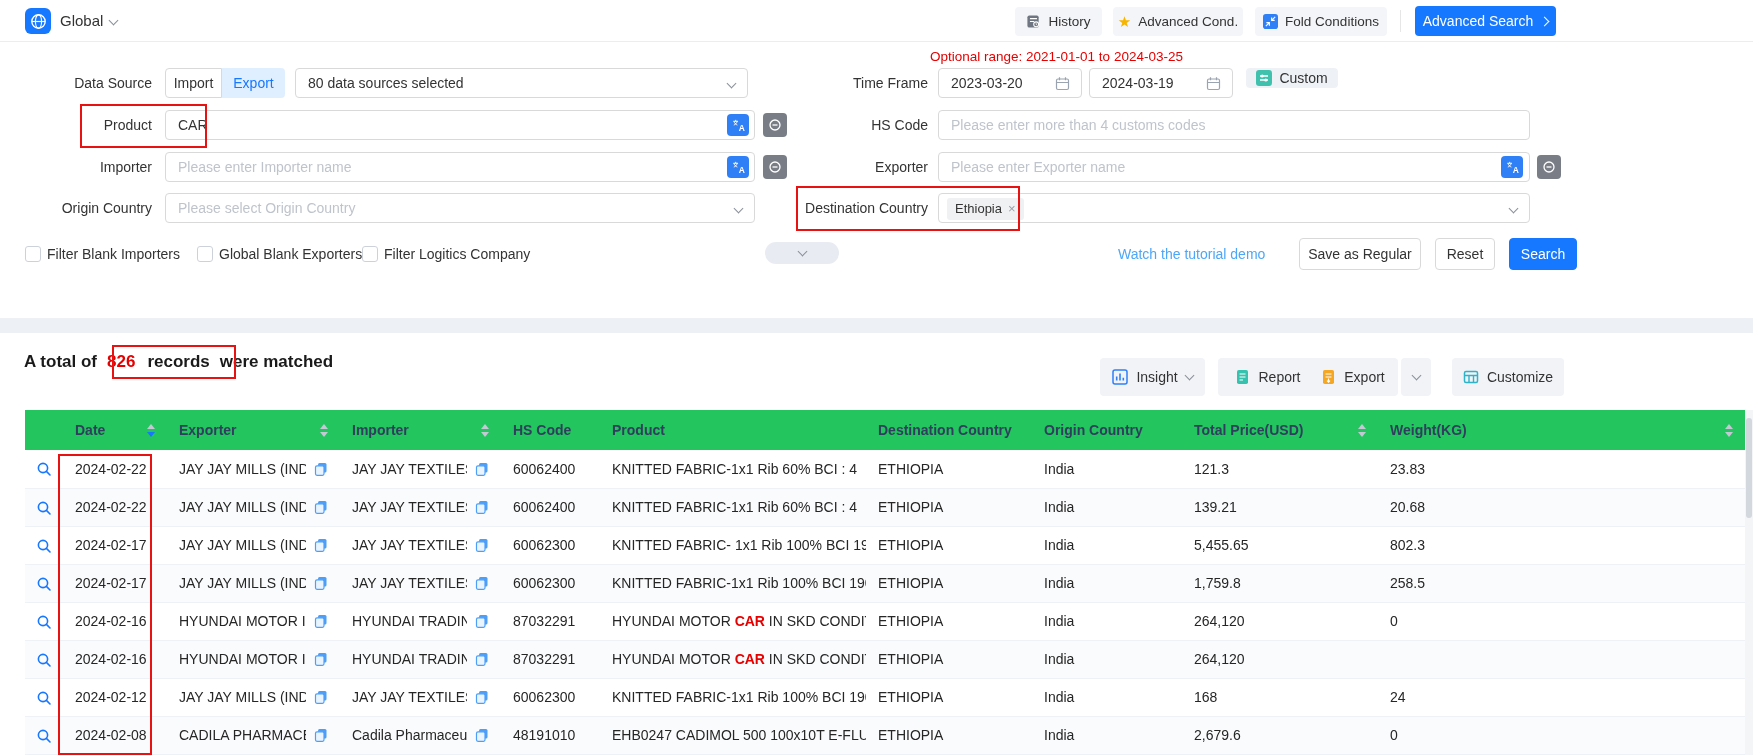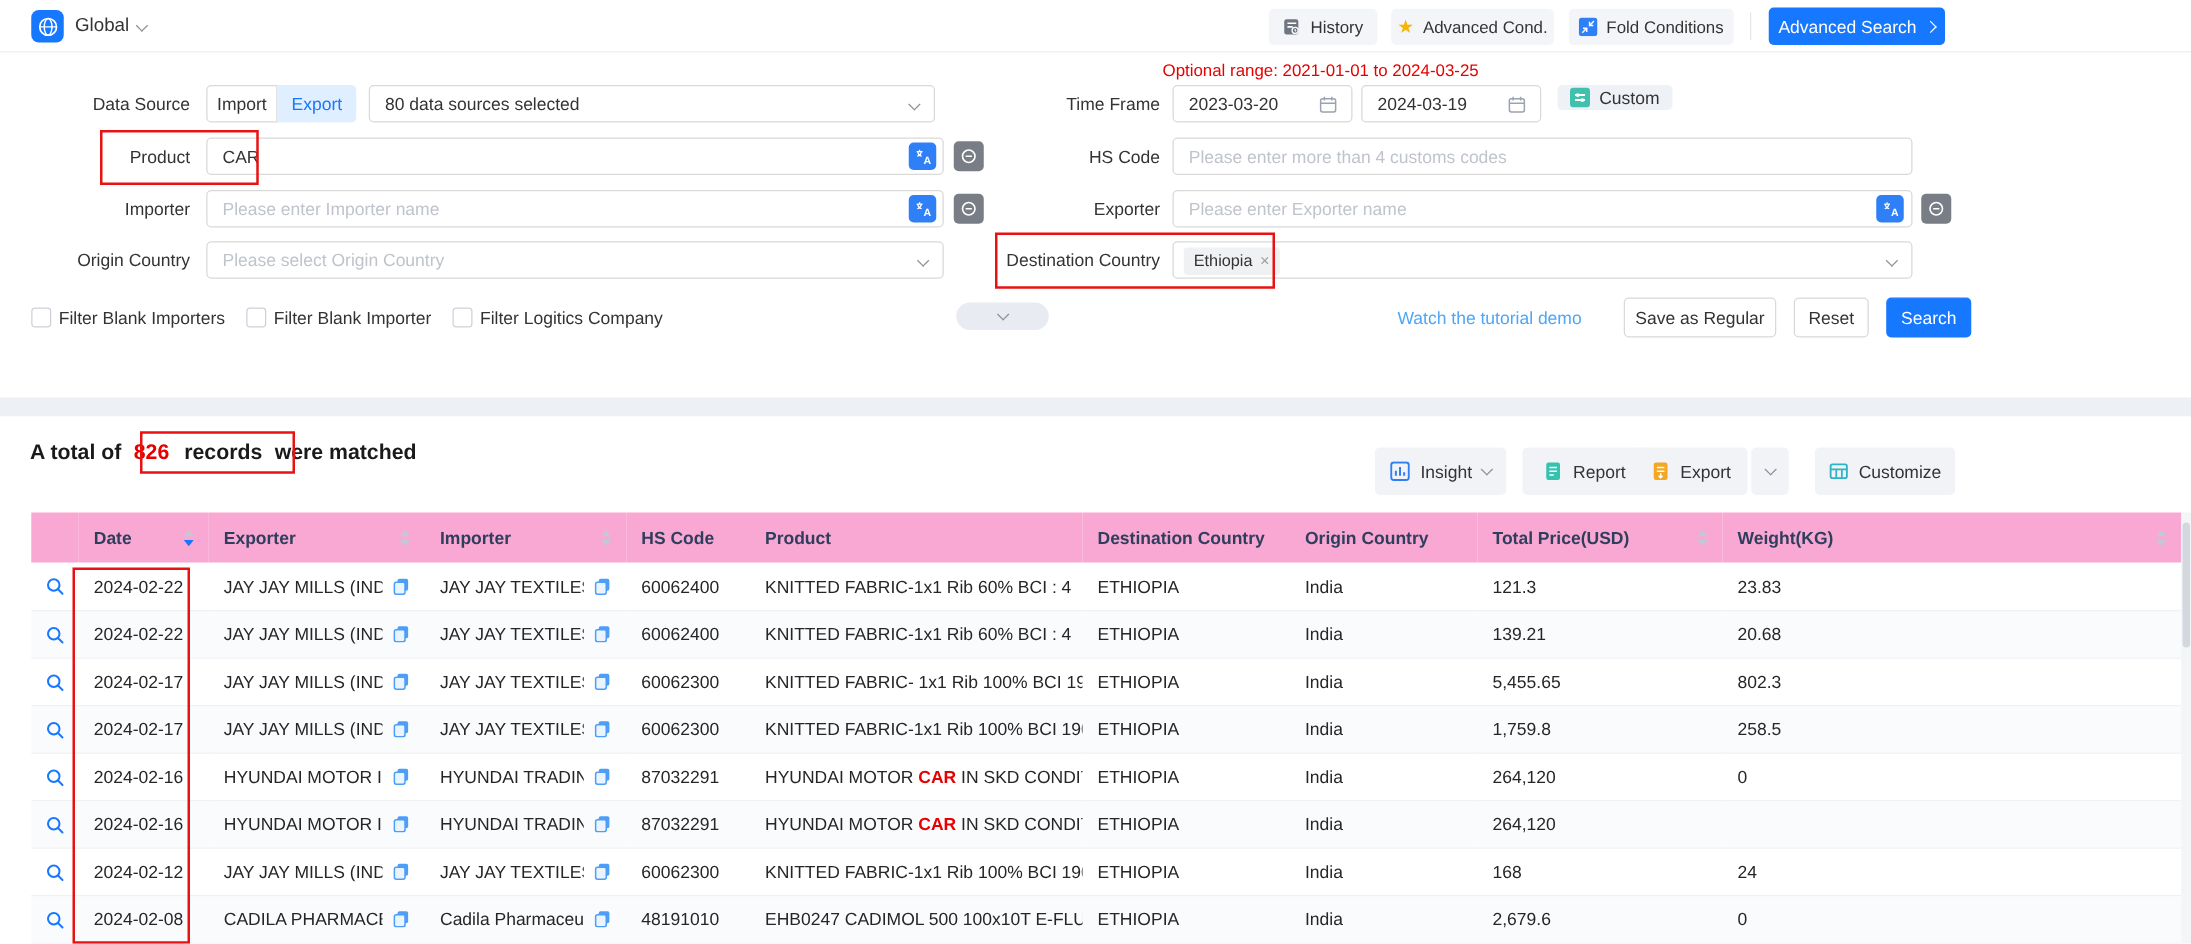--- a/index.html
+++ b/index.html
@@ -49,21 +49,21 @@
   
   #band { position:absolute; left:0; top:318px; width:1753px; height:15px; background:#edf0f5; }
   .title { position:absolute; left:24px; top:345px; height:33px; display:flex; align-items:center; font-size:17px; font-weight:bold; color:#1a1a1a; }
   .title .cnt { color:#e60000; margin:0 12px 0 10px; }
   .title .recs { margin-right:10px; }
   .r-btn { position:absolute; top:358px; height:38px; background:#f1f3f7; border-radius:4px; display:flex; align-items:center; justify-content:center; gap:8px; font-size:14px; color:#333; cursor:pointer; }
 
   
   #tablewrap { position:absolute; left:25px; top:410px; width:1720px; }
   table { width:1720px; table-layout:fixed; border-collapse:collapse; }
-  thead th { height:40px; background:#f9a8d4; font-size:14px; font-weight:bold; color:#2f3e5c; text-align:left; padding:0 12px; }
+  thead th { height:40px; background:#22c55e; font-size:14px; font-weight:bold; color:#2f3e5c; text-align:left; padding:0 12px; }
   .th-flex { display:flex; align-items:center; width:100%; }
   .sorter { display:inline-flex; flex-direction:column; gap:3px; margin-left:auto; cursor:pointer; }
   .tri-up { width:0; height:0; border-left:4px solid transparent; border-right:4px solid transparent; border-bottom:5px solid #c3c8d4; }
   .tri-dn { width:0; height:0; border-left:4px solid transparent; border-right:4px solid transparent; border-top:5px solid #c3c8d4; }
   .tri-dn.active { border-top-color:#1677ff; }
   tbody td { height:38px; border-bottom:1px solid #eef1f5; font-size:14px; color:#262626; padding:0 12px; white-space:nowrap; overflow:hidden; }
   tbody tr:nth-child(even) { background:#fafbfd; }
   .c-search { text-align:center; padding:0 !important; }
   .mag { display:inline-flex; vertical-align:middle; cursor:pointer; }
   .cellflex { display:flex; align-items:center; }
@@ -205,21 +205,21 @@
   <span class="tag">
     <span>Ethiopia</span>
     <span class="x">×</span>
   </span>
   <span class="sel-chev chev"></span>
 </div>
 
 <span class="cbx" style="left:25px;top:246px;"></span>
 <span class="cbx-label" style="left:47px;">Filter Blank Importers</span>
 <span class="cbx" style="left:197px;top:246px;"></span>
-<span class="cbx-label" style="left:219px;">Filter Blank Importer</span>
+<span class="cbx-label" style="left:219px;">Global Blank Exporters</span>
 <span class="cbx" style="left:362px;top:246px;"></span>
 <span class="cbx-label" style="left:384px;">Filter Logitics Company</span>
 <div class="pill">
     <span class="chev" style="margin-top:-3px;"></span>
   </div>
 <a class="link">Watch the tutorial demo</a>
 <div class="form-btn" style="left:1277px;width:122px;">Save as Regular</div>
 <div class="form-btn" style="left:1413px;width:60px;">Reset</div>
 <div class="form-btn primary" style="left:1487px;width:68px;">Search</div>
 

